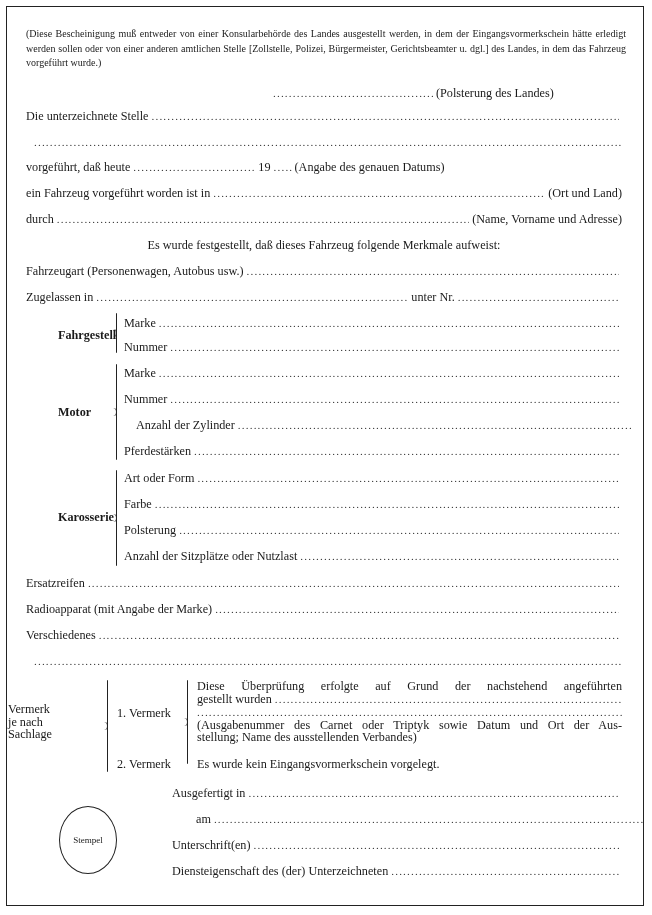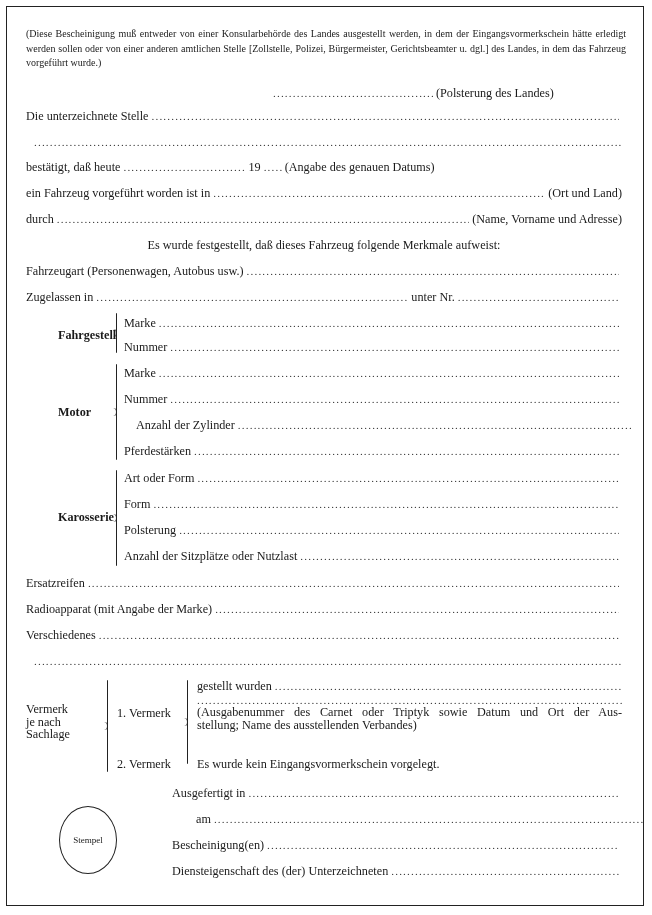--- a/index.html
+++ b/index.html
@@ -38,21 +38,21 @@
 
 <div class="row" style="top:109px;">
   <span>Die unterzeichnete Stelle</span>
   <span class="dots"></span>
 </div>
 <div class="row" style="top:135px; left:34px; width:588px;">
   <span class="dots" style="margin:0;"></span>
 </div>
 
 <div class="row" style="top:160px; width:auto;">
-  <span>bestätigt, daß heute</span>
+  <span>vorgeführt, daß heute</span>
   <span class="dots" style="flex:0 0 122px;"></span>
   <span>19</span>
   <span class="dots" style="flex:0 0 18px;"></span>
   <span>(Angabe des genauen Datums)</span>
 </div>
 
 <div class="row" style="top:186px;">
   <span>ein Fahrzeug vorgeführt worden ist in</span>
   <span class="dots"></span>
   <span>(Ort und Land)</span>
@@ -116,21 +116,21 @@
 
 <div class="abs bold" style="left:26px; top:510px;">Karosserie</div>
 <div class="brace" style="left:116px; top:470px; height:96px;">
     <div class="tip" style="top:44px;"></div>
   </div>
 <div class="row" style="top:471px; left:124px; width:498px;">
   <span>Art oder Form</span>
   <span class="dots"></span>
 </div>
 <div class="row" style="top:497px; left:124px; width:498px;">
-  <span>Form</span>
+  <span>Farbe</span>
   <span class="dots"></span>
 </div>
 <div class="row" style="top:523px; left:124px; width:498px;">
   <span>Polsterung</span>
   <span class="dots"></span>
 </div>
 <div class="row" style="top:549px; left:124px; width:498px;">
   <span>Anzahl der Sitzplätze oder Nutzlast</span>
   <span class="dots"></span>
 </div>
@@ -144,33 +144,34 @@
   <span class="dots"></span>
 </div>
 <div class="row" style="top:628px;">
   <span>Verschiedenes</span>
   <span class="dots"></span>
 </div>
 <div class="row" style="top:654px; left:34px; width:588px;">
   <span class="dots" style="margin:0;"></span>
 </div>
 
-<div class="vm" style="left:26px; top:703px;">
+<div class="vm" style="left:8px; top:703px;">
   <div>Vermerk</div>
   <div>je nach</div>
   <div>Sachlage</div>
 </div>
 <div class="brace" style="left:107px; top:680px; height:92px;">
     <div class="tip" style="top:42px;"></div>
   </div>
 <div class="vm" style="left:117px; top:707px;">1. Vermerk</div>
 <div class="brace" style="left:187px; top:680px; height:84px;">
     <div class="tip" style="top:38px;"></div>
   </div>
 <div class="vm" style="left:197px; top:680px; width:425px; text-align:justify;">
+  <div style="text-align-last:justify;">Diese Überprüfung erfolgte auf Grund der nachstehend angeführten</div>
   <div style="display:flex; align-items:baseline;">
     <span>gestellt wurden</span>
     <span class="dots" style="margin-right:0;"></span>
   </div>
   <div style="display:flex; margin-top:1px;">
     <span class="dots" style="margin:0;"></span>
   </div>
   <div style="text-align-last:justify;">(Ausgabenummer des Carnet oder Triptyk sowie Datum und Ort der Aus-</div>
   <div>stellung; Name des ausstellenden Verbandes)</div>
 </div>
@@ -182,19 +183,19 @@
 </div>
 <div class="row" style="top:786px; left:172px; width:450px;">
   <span>Ausgefertigt in</span>
   <span class="dots"></span>
 </div>
 <div class="row" style="top:812px; left:172px; width:450px;margin-left:24px;">
   <span>am</span>
   <span class="dots"></span>
 </div>
 <div class="row" style="top:838px; left:172px; width:450px;">
-  <span>Bescheinigung(en)</span>
+  <span>Unterschrift(en)</span>
   <span class="dots"></span>
 </div>
 <div class="row" style="top:864px; left:172px; width:450px;">
   <span>Diensteigenschaft des (der) Unterzeichneten</span>
   <span class="dots"></span>
 </div>
 
 </body></html>

